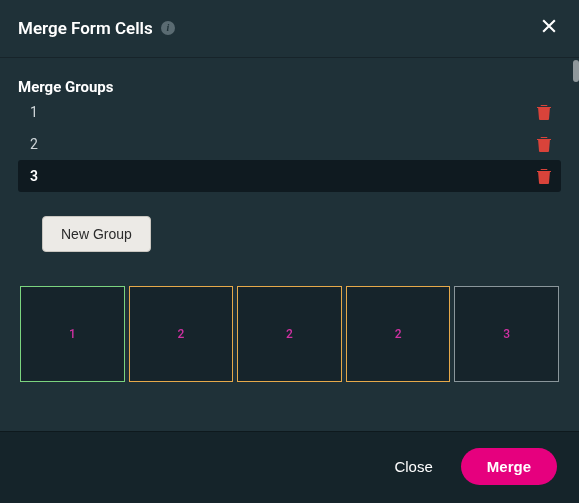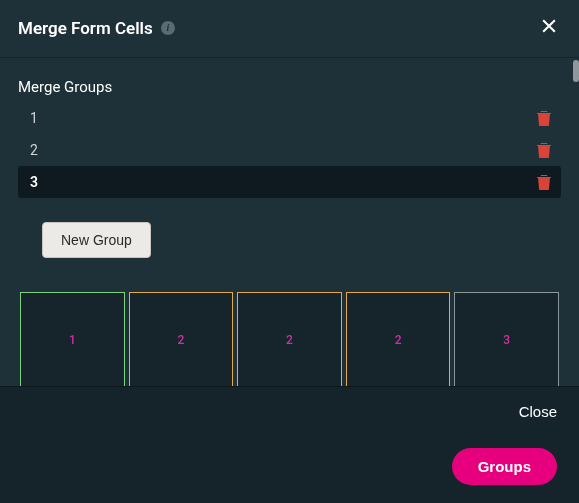--- a/index.html
+++ b/index.html
@@ -5,35 +5,35 @@
   * { box-sizing: border-box; margin: 0; padding: 0; }
   html, body { width: 579px; height: 503px; font-family: -apple-system, BlinkMacSystemFont, "Segoe UI", Roboto, sans-serif; background: #1a2a32; overflow: hidden; }
   .dialog { position: relative; width: 579px; height: 503px; background: #1f3138; display: flex; flex-direction: column; }
   .header { display: flex; align-items: center; justify-content: space-between; padding: 14px 18px 16px 18px; background: #1f3138; border-bottom: 1px solid rgba(0,0,0,0.25); }
   .header-left { display: flex; align-items: center; gap: 8px; }
   .title { color: #fff; font-size: 17px; font-weight: 600; }
   .info-icon { display: inline-flex; align-items: center; justify-content: center; width: 14px; height: 14px; border-radius: 50%; background: #5a6b72; color: #1f3138; font-size: 10px; font-weight: 700; font-style: italic; font-family: Georgia, serif; }
   .close-btn { background: none; border: none; cursor: pointer; padding: 2px; }
   .close-btn svg { width: 20px; height: 20px; stroke: #fff; stroke-width: 2.5; }
   .body { flex: 1; padding: 20px 18px 18px 18px; background: #1f3138; overflow: auto; }
-  .section-label { color: #fff; font-size: 15px; font-weight: 400; margin-bottom: 6px; }
+  .section-label { color: #fff; font-size: 15px; font-weight: 700; margin-bottom: 0; }
   .groups { display: flex; flex-direction: column; }
   .group-row { display: flex; align-items: center; justify-content: space-between; padding: 8px 10px 8px 12px; border-radius: 3px; cursor: pointer; }
   .group-row .num { color: #cfd6d9; font-size: 14px; }
   .group-row.selected { background: #0f1a20; }
   .group-row.selected .num { color: #fff; font-weight: 600; }
   .trash { display: inline-flex; }
   .trash svg { width: 14px; height: 16px; fill: #d9433a; }
   .new-group { margin-top: 24px; margin-left: 24px; background: #eceae6; color: #2b2b2b; border: 1px solid #c9c6c0; border-radius: 4px; padding: 9px 18px; font-size: 14px; cursor: pointer; }
   .cells { display: flex; gap: 4px; margin-top: 34px; padding: 0 2px; }
   .cell { flex: 1; height: 96px; display: flex; align-items: center; justify-content: center; background: #16242b; color: #d031a3; font-size: 12px; font-weight: 500; }
   .cell.g1 { border: 1px solid #7bd47f; }
   .cell.g2 { border: 1px solid #e6a94a; }
   .cell.g3 { border: 1px solid #8a969b; }
-  .footer { display: flex; align-items: flex-end; justify-content: flex-end; gap: 28px; padding: 16px 22px 18px 22px; background: #15242a; border-top: 1px solid rgba(0,0,0,0.3); flex-direction: column; }
+  .footer { display: flex; align-items: center; justify-content: flex-end; gap: 28px; padding: 16px 22px 18px 22px; background: #15242a; border-top: 1px solid rgba(0,0,0,0.3); }
   .btn-close { background: none; border: none; color: #fff; font-size: 15px; font-weight: 500; cursor: pointer; }
   .btn-apply { background: #e6007e; border: none; color: #fff; font-size: 15px; font-weight: 600; padding: 10px 26px; border-radius: 22px; cursor: pointer; }
   
   .scroll-hint { position: absolute; top: 60px; right: 0; width: 6px; height: 22px; background: rgba(255,255,255,0.5); border-radius: 3px; }
 </style>
 </head>
 <body>
 
 <div class="dialog">
   <div class="scroll-hint"></div>
@@ -96,15 +96,15 @@
           <span>2</span>
         </div>
       <div class="cell g3">
           <span>3</span>
         </div>
     </div>
   </div>
 
   <div class="footer">
     <button class="btn-close">Close</button>
-    <button class="btn-apply">Groups</button>
+    <button class="btn-apply">Merge</button>
   </div>
 </div>
 
 </body></html>

